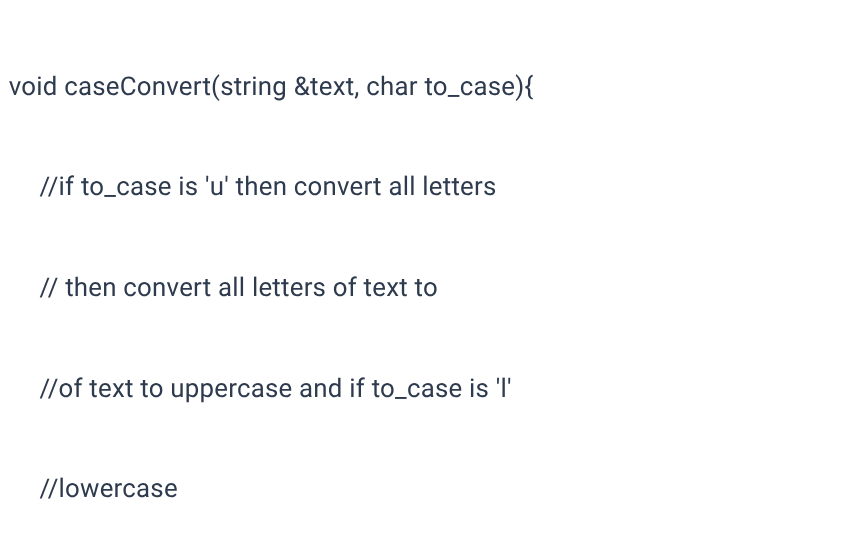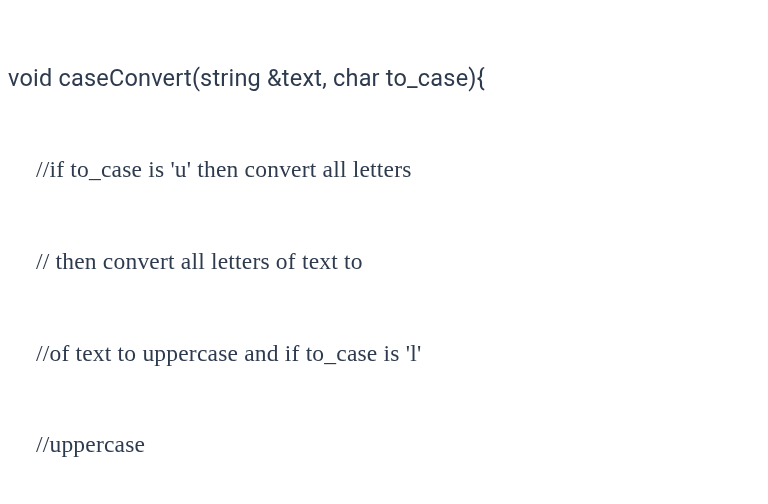--- a/index.html
+++ b/index.html
@@ -11,27 +11,26 @@
     font-size: 23.5px;
     line-height: 1.95;
     letter-spacing: 0.2px;
   }
   .code-block {
     white-space: pre;
     font-weight: 400;
   }
   .indent {
     padding-left: 28px;
-    font-family: Liberation Serif, serif;
   }
 </style>
 </head>
 <body>
 
 <div class="code-block">
 <div>void caseConvert(string &amp;text, char to_case){</div>
 <div class="indent">//if to_case is 'u' then convert all letters</div>
 <div class="indent">// then convert all letters of text to</div>
 <div class="indent">//of text to uppercase and if to_case is 'l'</div>
-<div class="indent">//uppercase</div>
+<div class="indent">//lowercase</div>
 
 
 </div>
 
 </body></html>

